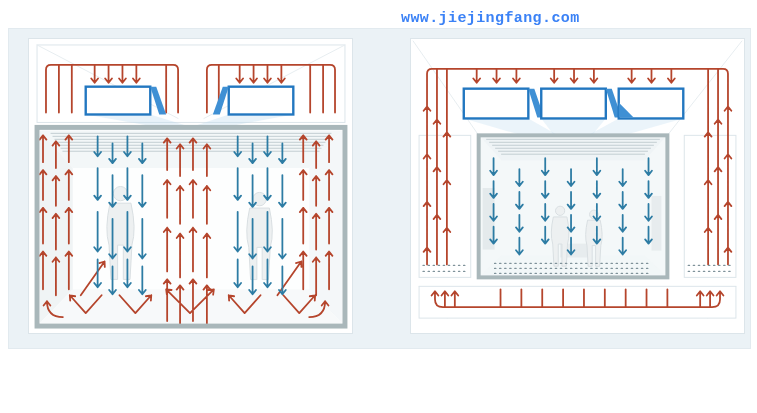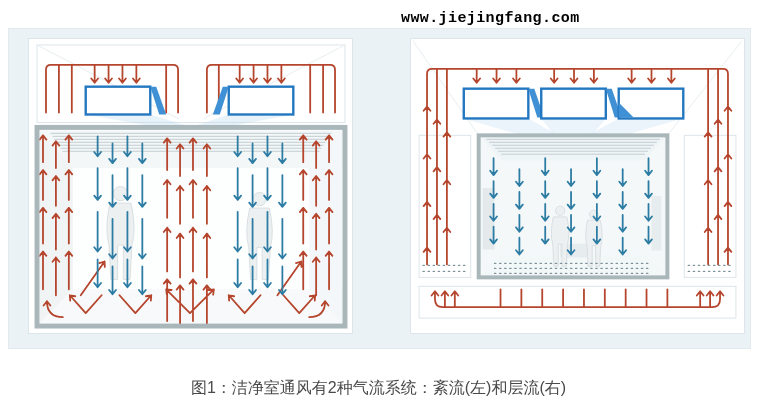--- a/index.html
+++ b/index.html
@@ -10,21 +10,21 @@
   .strip{position:absolute;left:8px;top:28px;width:741px;height:319px;border:1px solid #e2eaef;}
   svg.panel{position:absolute;background:#fff;border:1px solid #dce5ea;box-sizing:border-box;}
   #left-d{left:28px;top:38px;}
   #right-d{left:410px;top:38px;}
   .caption{position:absolute;left:0;right:0;top:379px;text-align:center;font-size:16px;line-height:18px;}
 </style>
 </head>
 <body>
 
 <div class="page">
-  <div class="watermark" style="color: #000000;">www.jiejingfang.com</div>
+  <div class="watermark" style="color: #3b82f6;">www.jiejingfang.com</div>
   <div class="strip" style="background: rgb(235, 242, 246);"></div>
   <svg id="left-d" class="panel" width="325" height="296" viewBox="0 0 325 296">
       <rect x="8" y="6" width="310" height="78" fill="#ffffff" stroke="#dce5ea" stroke-width="1"></rect>
       <path d="M8,6 L150,80 M318,6 L176,80" fill="none" stroke="#e7edf0" stroke-width="1" stroke-linecap="round" stroke-linejoin="round"></path>
       <polygon points="57,76 122,76 158,87 120,87" fill="#bcd9ee" opacity="0.35"></polygon>
       <polygon points="201,76 266,76 206,87 168,87" fill="#bcd9ee" opacity="0.35"></polygon>
       <g>
         <path d=" M17,74 L17,31 Q17,26 22,26 L145,26 Q150,26 150,31 L150,74 M30,26 L30,74 M43,26 L43,74 M138,26 L138,74 M66,26 L66,44 M62.6,39.7 L66,44 L69.4,39.7 M80,26 L80,44 M76.6,39.7 L80,44 L83.4,39.7 M94,26 L94,44 M90.6,39.7 L94,44 L97.4,39.7 M108,26 L108,44 M104.6,39.7 L108,44 L111.4,39.7 M179,74 L179,31 Q179,26 184,26 L303,26 Q308,26 308,31 L308,74 M191,26 L191,74 M283,26 L283,74 M296,26 L296,74 M212,26 L212,44 M208.6,39.7 L212,44 L215.4,39.7 M226,26 L226,44 M222.6,39.7 L226,44 L229.4,39.7 M240,26 L240,44 M236.6,39.7 L240,44 L243.4,39.7 M254,26 L254,44 M250.6,39.7 L254,44 L257.4,39.7" fill="none" stroke="#b5452c" stroke-width="1.8" stroke-linecap="round" stroke-linejoin="round"></path>
       </g>
       <g>
@@ -106,14 +106,13 @@
         <path d=" M84,226 L242,226 M84,231 L242,231 M84,236 L242,236" fill="none" stroke="#7f929a" stroke-width="1.3" stroke-linecap="round" stroke-linejoin="round" stroke-dasharray="1.3,3.8"></path>
       </g>
       <rect x="68" y="97" width="190" height="143" fill="none" stroke="#a9b7ba" stroke-width="4"></rect>
       <g>
         <path d=" M12,228 L56,228 M12,234 L56,234 M279,228 L323,228 M279,234 L323,234" fill="none" stroke="#7f929a" stroke-width="1.3" stroke-linecap="round" stroke-linejoin="round" stroke-dasharray="1.3,3.8"></path>
       </g>
       <g>
         <path d=" M24,254 L24,262 Q24,270 32,270 L303,270 Q311,270 311,262 L311,254 M27.4,258.3 L24,254 L20.6,258.3 M314.4,258.3 L311,254 L307.6,258.3 M34,270 L34,254 M37.4,258.3 L34,254 L30.6,258.3 M44,270 L44,254 M47.4,258.3 L44,254 L40.6,258.3 M291,270 L291,254 M294.4,258.3 L291,254 L287.6,258.3 M301,270 L301,254 M304.4,258.3 L301,254 L297.6,258.3 M90,252 L90,270 M111,252 L111,270 M132,252 L132,270 M153,252 L153,270 M174,252 L174,270 M195,252 L195,270 M216,252 L216,270 M237,252 L237,270 M258,252 L258,270" fill="none" stroke="#b5452c" stroke-width="1.8" stroke-linecap="round" stroke-linejoin="round"></path>
       </g>
     </svg>
-  <div class="caption" style="color: rgb(74, 74, 74);">图1：洁净室通风有2种气流系统：紊流(左)和层流(右)</div>
 </div>
 
 </body></html>

